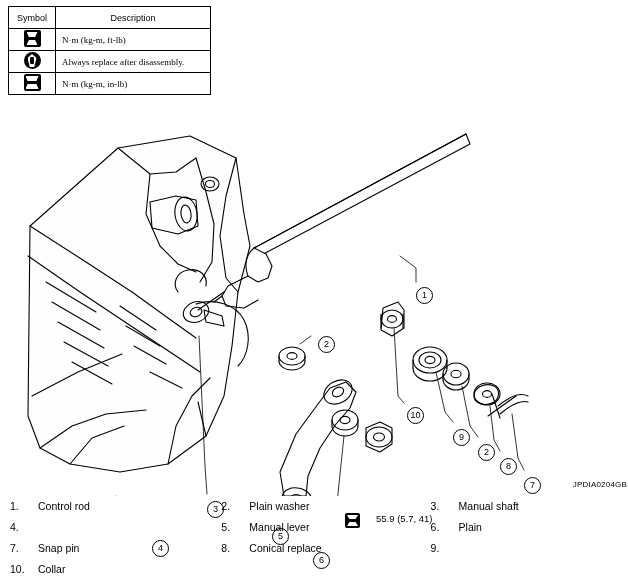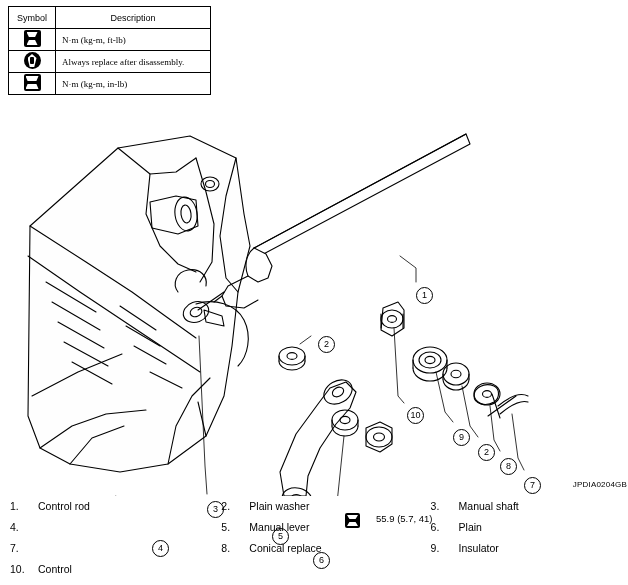--- a/index.html
+++ b/index.html
@@ -403,34 +403,34 @@
         <span class="legend-label">Manual lever</span>
       </div>
       <div class="legend-cell">
         <span class="legend-num">6.</span>
         <span class="legend-label">Plain</span>
       </div>
     </div>
     <div class="legend-row">
       <div class="legend-cell">
         <span class="legend-num">7.</span>
+        <span class="legend-label">Snap pin</span>
       </div>
       <div class="legend-cell">
         <span class="legend-num">8.</span>
         <span class="legend-label">Conical replace</span>
       </div>
       <div class="legend-cell">
         <span class="legend-num">9.</span>
-        <span class="legend-label">Insulator</span>
       </div>
     </div>
     <div class="legend-row">
       <div class="legend-cell">
         <span class="legend-num">10.</span>
-        <span class="legend-label">Control</span>
+        <span class="legend-label">Collar</span>
       </div>
       <div class="legend-cell empty">
         <span class="legend-num"></span>
         <span class="legend-label"></span>
       </div>
       <div class="legend-cell empty">
         <span class="legend-num"></span>
         <span class="legend-label"></span>
       </div>
     </div>

